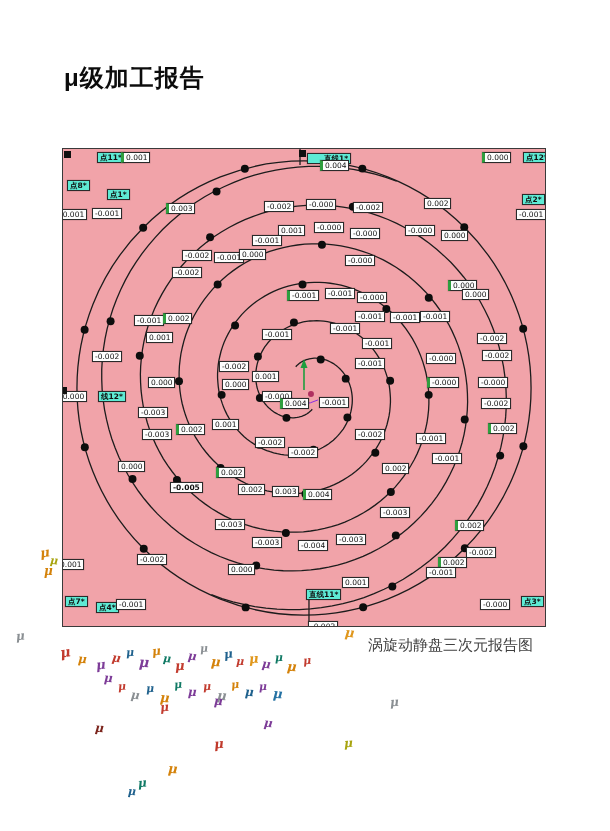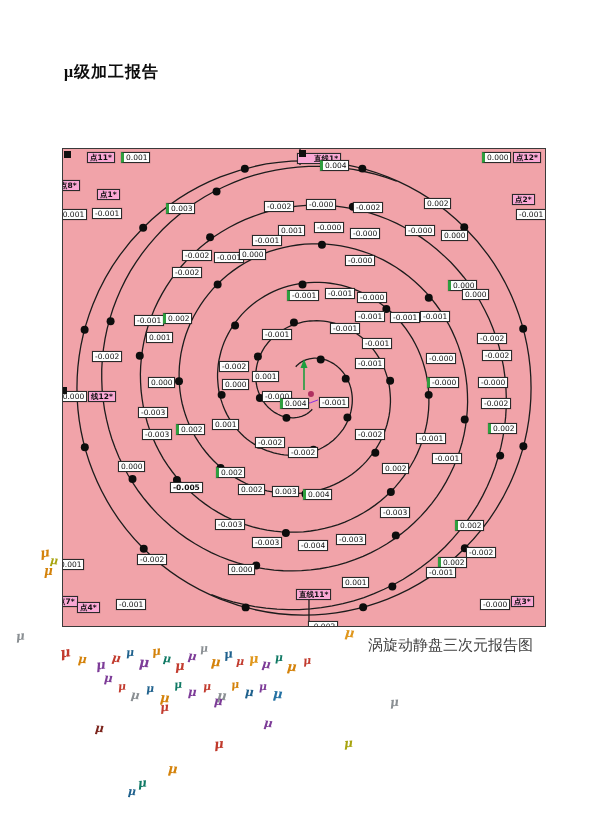--- a/index.html
+++ b/index.html
@@ -6,42 +6,41 @@
   html,body { width:610px; height:831px; }
   body {
     position:relative;
     background:#ffffff;
     font-family:"Liberation Sans", sans-serif;
     overflow:hidden;
   }
   .page { position:absolute; inset:0; }
   .title {
     position:absolute; left:64px; top:62px;
-    font-size:16px; font-weight:bold; color:#0c0c0c;
+    font-size:24px; font-weight:bold; color:#0c0c0c;
     letter-spacing:1px;
-    font-family:Liberation Serif, serif;
   }
   .diagram {
     position:absolute;
     border:1px solid #3a3a3a;
     overflow:hidden;
   }
   .diagram svg { position:absolute; left:0; top:0; width:100%; height:100%; }
   #labels-layer { position:absolute; inset:0; }
   .mlabel {
     position:absolute;
     background:#fdfdfd;
     border:1px solid #2a2a2a;
     font:7.5px/9px "DejaVu Sans", sans-serif;
     padding:0 2px;
     color:#101010;
     white-space:nowrap;
     box-shadow:0 0 0 0.5px rgba(0,0,0,0.15);
   }
-  .mlabel.name { background:#f9a8d4; font-weight:bold; }
+  .mlabel.name { background:#5eead4; font-weight:bold;margin-left:10px; }
   .mlabel.g { border-left:3px solid #2f9e3f; }
   .edge-sq { position:absolute; width:7px; height:7px; background:#101010; }
   .caption {
     position:absolute; left:368px; top:636px;
     font-size:15px; color:#3f3f3f;
   }
   #mu-layer { position:absolute; inset:0; pointer-events:none; }
   .mu {
     position:absolute;
     font-family:"DejaVu Serif", serif;
@@ -210,21 +209,21 @@
         <div class="mlabel" style="left: 235px; top: 391px; text-align: right;">-0.004</div>
         <div class="mlabel" style="left: 273px; top: 385px;">-0.003</div>
         <div class="mlabel" style="left: -6px; top: 410px;">0.001</div>
         <div class="mlabel" style="left: 74px; top: 405px;">-0.002</div>
         <div class="mlabel" style="left: 165px; top: 415px;">0.000</div>
         <div class="mlabel" style="left: 279px; top: 428px;">0.001</div>
         <div class="mlabel" style="left: 363px; top: 418px;">-0.001</div>
         <div class="mlabel name" style="left: 233px; top: 440px;">直线11*</div>
         <div class="mlabel" style="left: 245px; top: 472px;">-0.002</div>
         <div class="mlabel name" style="left: -8px; top: 447px;">点7*</div>
-        <div class="mlabel name" style="left: 14px; top: 453px;">点4*</div>
+        <div class="mlabel name" style="left: 23px; top: 453px;">点4*</div>
         <div class="mlabel" style="left: 53px; top: 450px;">-0.001</div>
         <div class="mlabel" style="left: 417px; top: 450px;">-0.000</div>
         <div class="mlabel name" style="left: 448px; top: 447px;">点3*</div>
         <div class="edge-sq" style="left: -3px; top: 238px;"></div>
         <div class="edge-sq" style="left: 236px; top: 1px;"></div>
         <div class="edge-sq" style="left: 1px; top: 2px;"></div>
       </div>
   </div>
 
   <div class="caption">涡旋动静盘三次元报告图</div>

